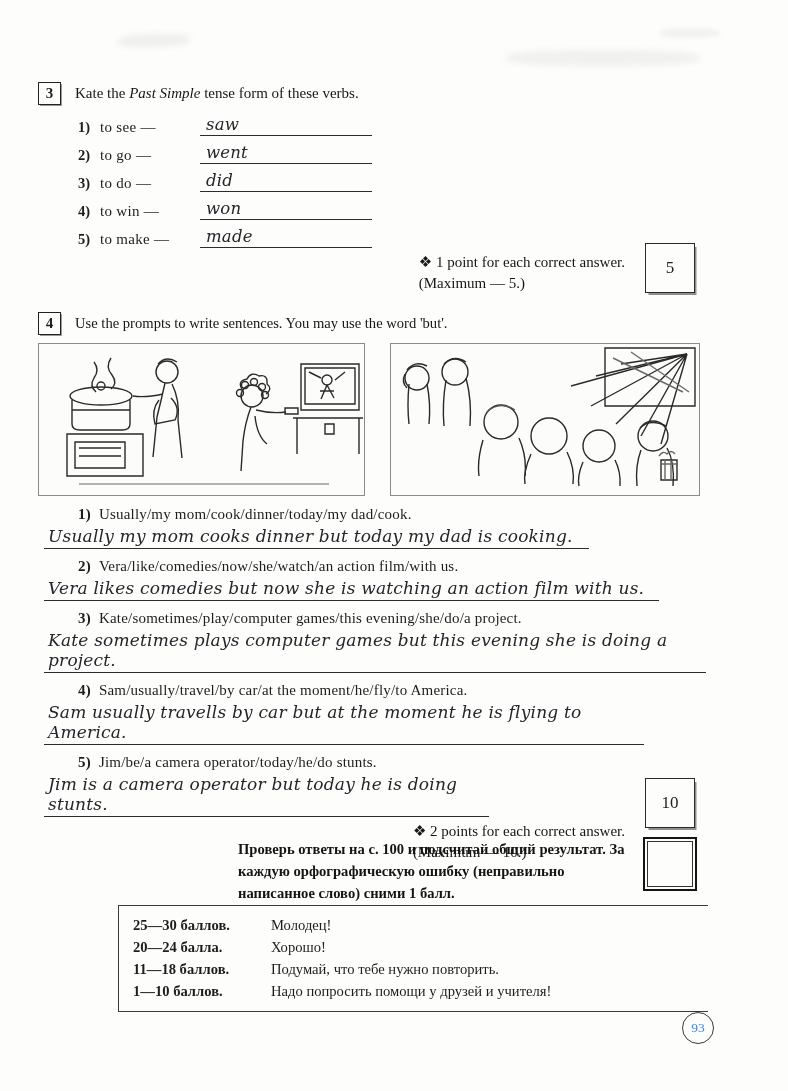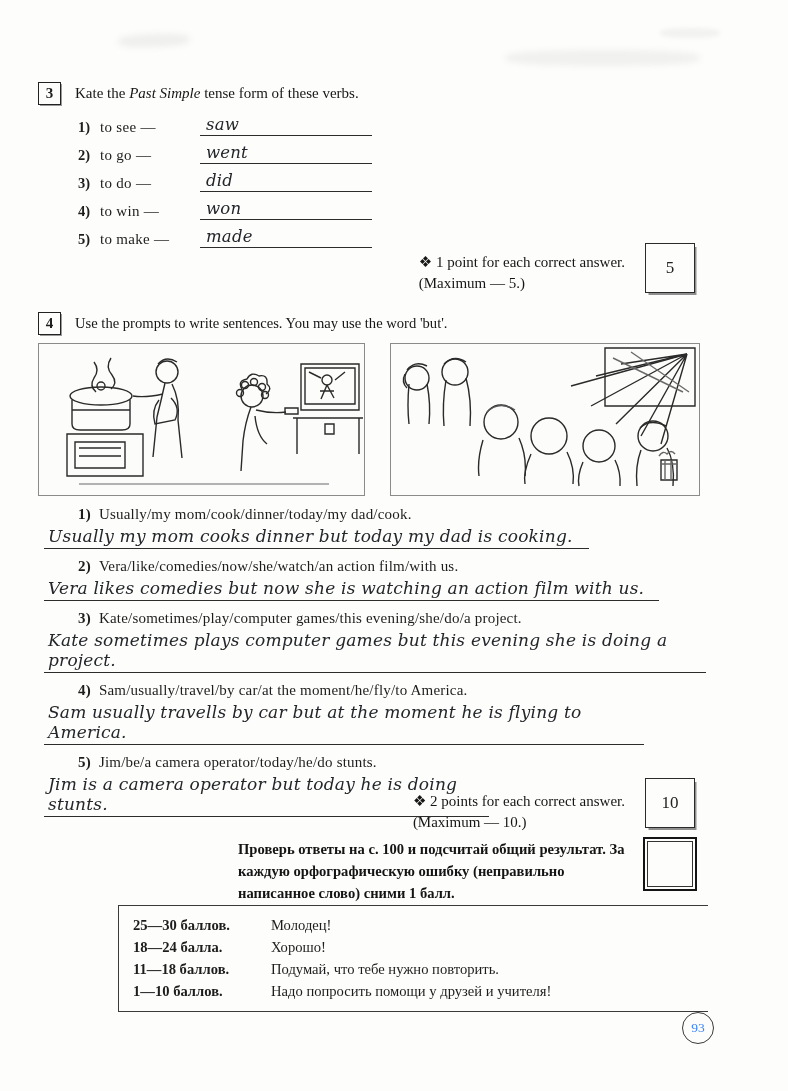--- a/index.html
+++ b/index.html
@@ -232,38 +232,38 @@
     <div class="s-item">
       <div class="s-prompt"><span class="snum">4)</span><span>Sam/usually/travel/by car/at the moment/he/fly/to America.</span></div>
       <div class="s-answer" style="width:600px;"><span class="hw">Sam usually travells by car but at the moment he is flying to America.</span></div>
     </div>
     <div class="s-item">
       <div class="s-prompt"><span class="snum">5)</span><span>Jim/be/a camera operator/today/he/do stunts.</span></div>
       <div class="s-answer" style="width:445px;"><span class="hw">Jim is a camera operator but today he is doing stunts.</span></div>
     </div>
   </div>
 
-  <div class="scoring" style="right:163px; top:791px;margin-left:24px;">
+  <div class="scoring" style="right:163px; top:821px;margin-left:24px;">
     <div>❖ 2 points for each correct answer.</div>
     <div>(Maximum — 10.)</div>
   </div>
   <div class="score-box" style="left:645px; top:778px;text-align:right;">
     <span>10</span>
   </div>
 
   <div class="check-note">Проверь ответы на с. 100 и подсчитай общий результат. За каждую орфографическую ошибку (неправильно написанное слово) сними 1 балл.</div>
   <div class="score-box empty" style="left:647px; top:841px;"></div>
 
   <div class="score-table">
     <div class="st-row">
       <span class="st-range">25—30 баллов.</span>
       <span class="st-comment">Молодец!</span>
     </div>
     <div class="st-row">
-      <span class="st-range">18—24 балла.</span>
+      <span class="st-range">20—24 балла.</span>
       <span class="st-comment">Хорошо!</span>
     </div>
     <div class="st-row">
       <span class="st-range">11—18 баллов.</span>
       <span class="st-comment">Подумай, что тебе нужно повторить.</span>
     </div>
     <div class="st-row">
       <span class="st-range">1—10 баллов.</span>
       <span class="st-comment">Надо попросить помощи у друзей и учителя!</span>
     </div>

